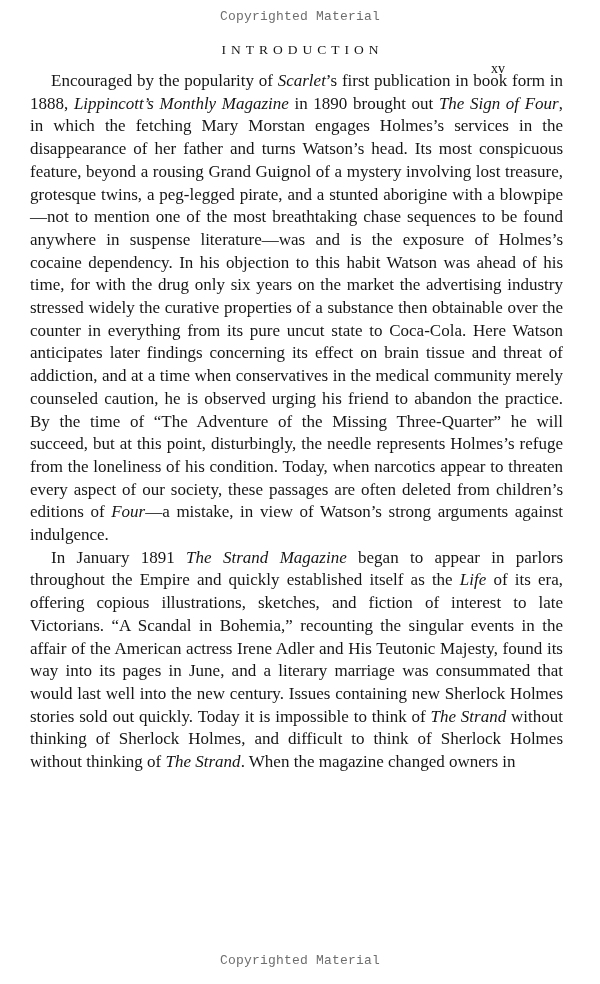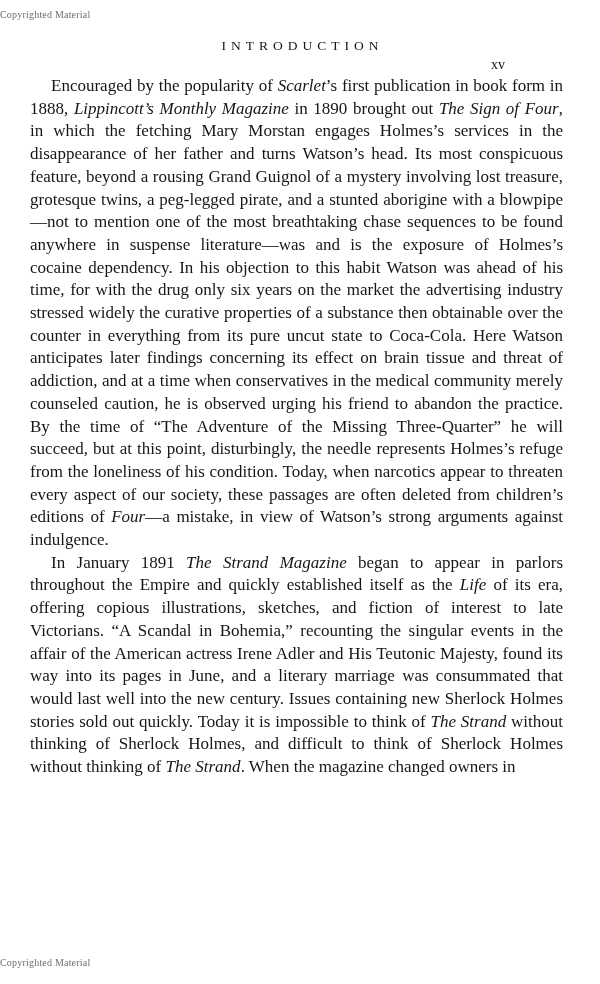--- a/index.html
+++ b/index.html
@@ -11,23 +11,24 @@
     position: relative;
     width: 600px;
     height: 984px;
     background: #ffffff;
     font-family: "Liberation Serif", serif;
     color: #161616;
     overflow: hidden;
     box-sizing: border-box;
   }
   .copyright {
-    font-family: Liberation Serif, serif;
-    font-size: 10px;
+    font-family: Liberation Mono, monospace;
+    font-size: 13px;
     color: #6e6e6e;
+    text-align: center;
     letter-spacing: 0.2px;
   }
   .copyright.top { padding-top: 9px; }
   .copyright.bottom {
     position: absolute;
     bottom: 16px;
     left: 0;
     right: 0;
   }
   .header {
@@ -45,21 +46,21 @@
   }
   .pagenum {
     position: absolute;
     right: 95px;
     top: 1px;
     font-size: 14px;
     color: #161616;
     margin-top: 20px;
   }
   .body-text {
-    margin-top: 19px;
+    margin-top: 10px;
     padding: 0 37px 0 30px;
     text-align: justify;
     font-size: 17px;
     line-height: 22.7px;
   }
   .body-text p {
     margin: 0;
     text-indent: 21px;
     hyphens: auto;
     -webkit-hyphens: auto;

